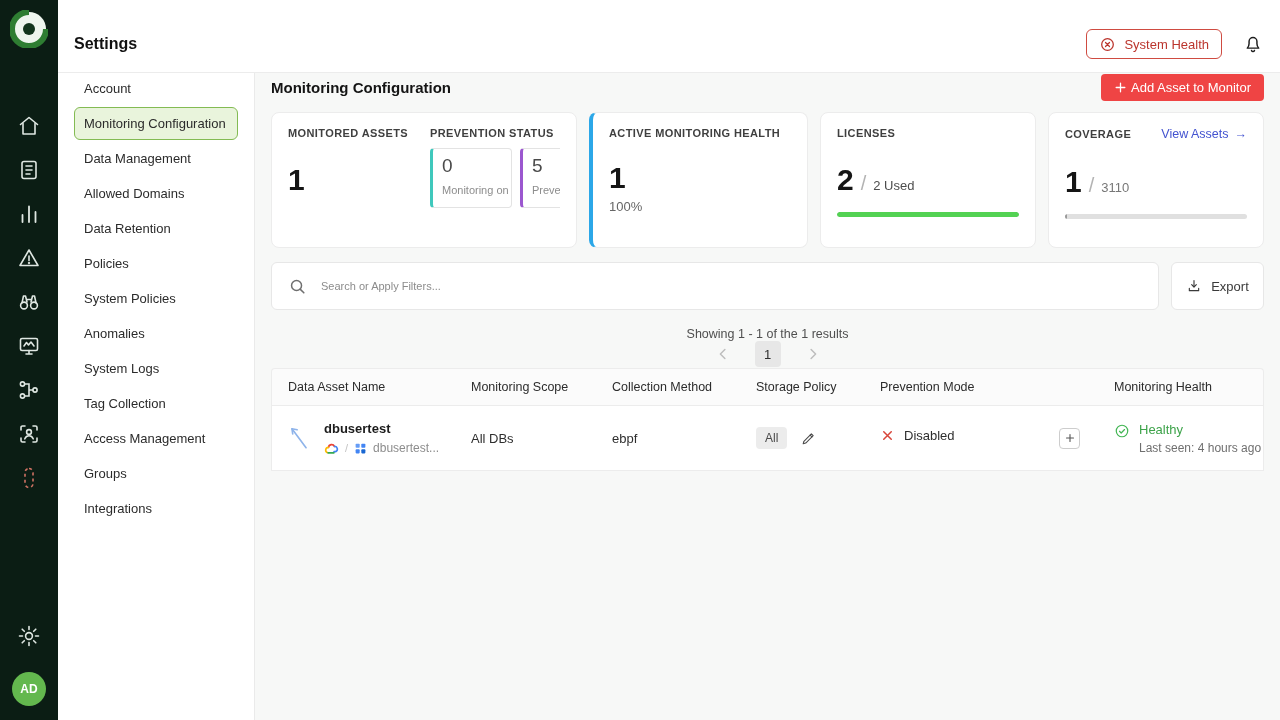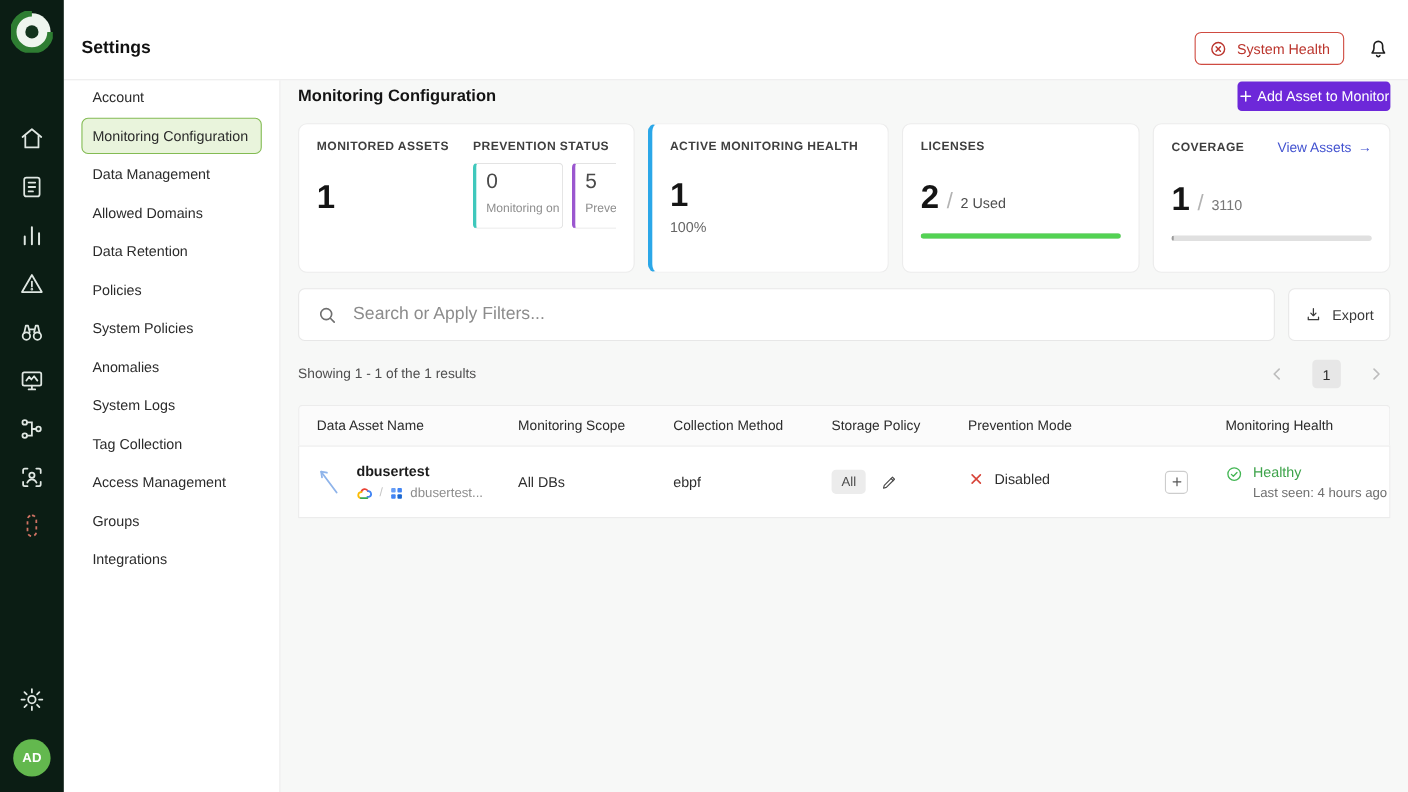--- a/index.html
+++ b/index.html
@@ -23,21 +23,21 @@
 
   
   .subnav { position:absolute; left:58px; top:57px; bottom:0; width:197px; background:#fff; border-right:1px solid #eaeaea; padding-top:13px; z-index:3; }
   .nav-item { height:33px; margin:2px 16px; display:flex; align-items:center; padding:0 9px; border-radius:6px; font-size:13px; color:#2b2b2b; border:1px solid transparent; cursor:pointer; white-space:nowrap; }
   .nav-item.selected { background:#e9f4dc; border-color:#83bb53; }
 
   
   .main { position:absolute; left:255px; top:57px; right:0; bottom:0; background:#f7f8f7; padding:16px; overflow:hidden; }
   .main-head { display:flex; align-items:center; justify-content:space-between; height:28px; margin-bottom:11px; }
   .main-title { font-size:15px; font-weight:700; color:#141414; }
-  .add-btn { background:#6d28d9; color:#fff; border:none; border-radius:4px; height:27px; padding:0 1px; font-size:13px; font-weight:500; display:flex; align-items:center; gap:4px; cursor:pointer; font-family:inherit; }
+  .add-btn { background:#ef4444; color:#fff; border:none; border-radius:4px; height:27px; padding:0 13px; font-size:13px; font-weight:500; display:flex; align-items:center; gap:4px; cursor:pointer; font-family:inherit; }
 
   
   .cards { display:flex; gap:12px; height:136px; }
   .card { background:#fff; border:1px solid #ececec; border-radius:8px; padding:14px 16px; }
   .card-label { font-size:11px; font-weight:700; letter-spacing:.4px; color:#3f3f3f; white-space:nowrap; }
   .big { font-size:30px; font-weight:700; color:#151515; line-height:1; }
 
   .card-assets { flex:0 0 306px; display:flex; overflow:hidden; }
   .ca-left { width:142px; flex:0 0 142px; }
   .ca-left .big { margin-top:26px; }
@@ -59,26 +59,26 @@
   .val-sub { font-size:13px; color:#4d4d4d; }
   .bar { height:5px; border-radius:3px; background:#e0e0e0; margin-top:17px; overflow:hidden; }
   .bar-fill { height:100%; border-radius:3px; background:#53d253; }
   .bar-fill.gray { background:#9a9a9a; }
   .label-row { display:flex; justify-content:space-between; align-items:center; }
   .link { color:#4353d0; font-size:12.5px; font-weight:500; display:flex; gap:6px; align-items:center; cursor:pointer; white-space:nowrap; }
 
   
   .search-row { display:flex; gap:12px; margin-top:14px; height:48px; }
   .search-box { flex:1; background:#fff; border:1px solid #e7e7e7; border-radius:6px; display:flex; align-items:center; padding:0 16px; gap:14px; }
-  .search-box input { border:none; outline:none; flex:1; font-size:16px; color:#333; font-family:inherit; background:transparent; }
+  .search-box input { border:none; outline:none; flex:1; font-size:11px; color:#333; font-family:inherit; background:transparent; }
   .search-box input::placeholder { color:#8c8c8c; }
   .export-btn { width:93px; background:#fff; border:1px solid #e7e7e7; border-radius:6px; display:flex; align-items:center; justify-content:center; gap:9px; font-size:13px; color:#3a3a3a; cursor:pointer; font-family:inherit; }
 
   
-  .results-row { display:flex; align-items:center; justify-content:space-between; margin-top:17px; height:26px; }
+  .results-row { display:flex; align-items:center; justify-content:space-between; margin-top:17px; height:26px;flex-direction:column; }
   .results-text { font-size:12.5px; color:#4f4f4f; }
   .pager { display:flex; align-items:center; gap:19px; }
   .page-btn { width:26px; height:26px; display:flex; align-items:center; justify-content:center; border-radius:4px; cursor:pointer; }
   .page-current { background:#e7e7e7; font-size:13px; color:#2e2e2e; }
 
   
   .table { margin-top:15px; }
   .thead, .tr { display:grid; grid-template-columns:199px 141px 144px 124px 234px 1fr; align-items:center; }
   .thead { background:#fbfbfb; border:1px solid #ececec; border-bottom:none; height:37px; border-radius:4px 4px 0 0; }
   .th { font-size:12.5px; color:#2c2c2c; font-weight:500; }

